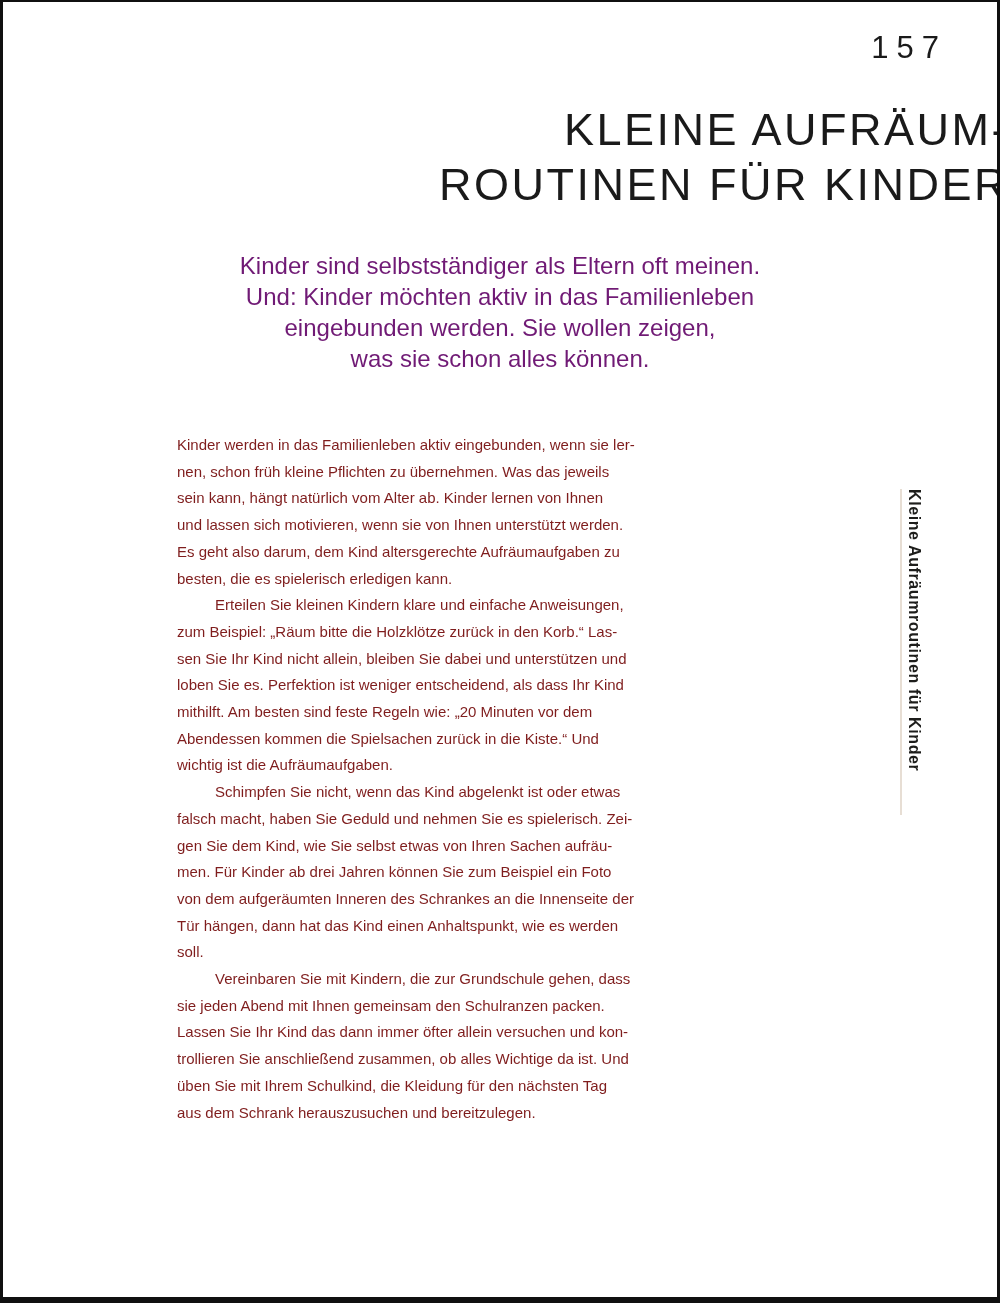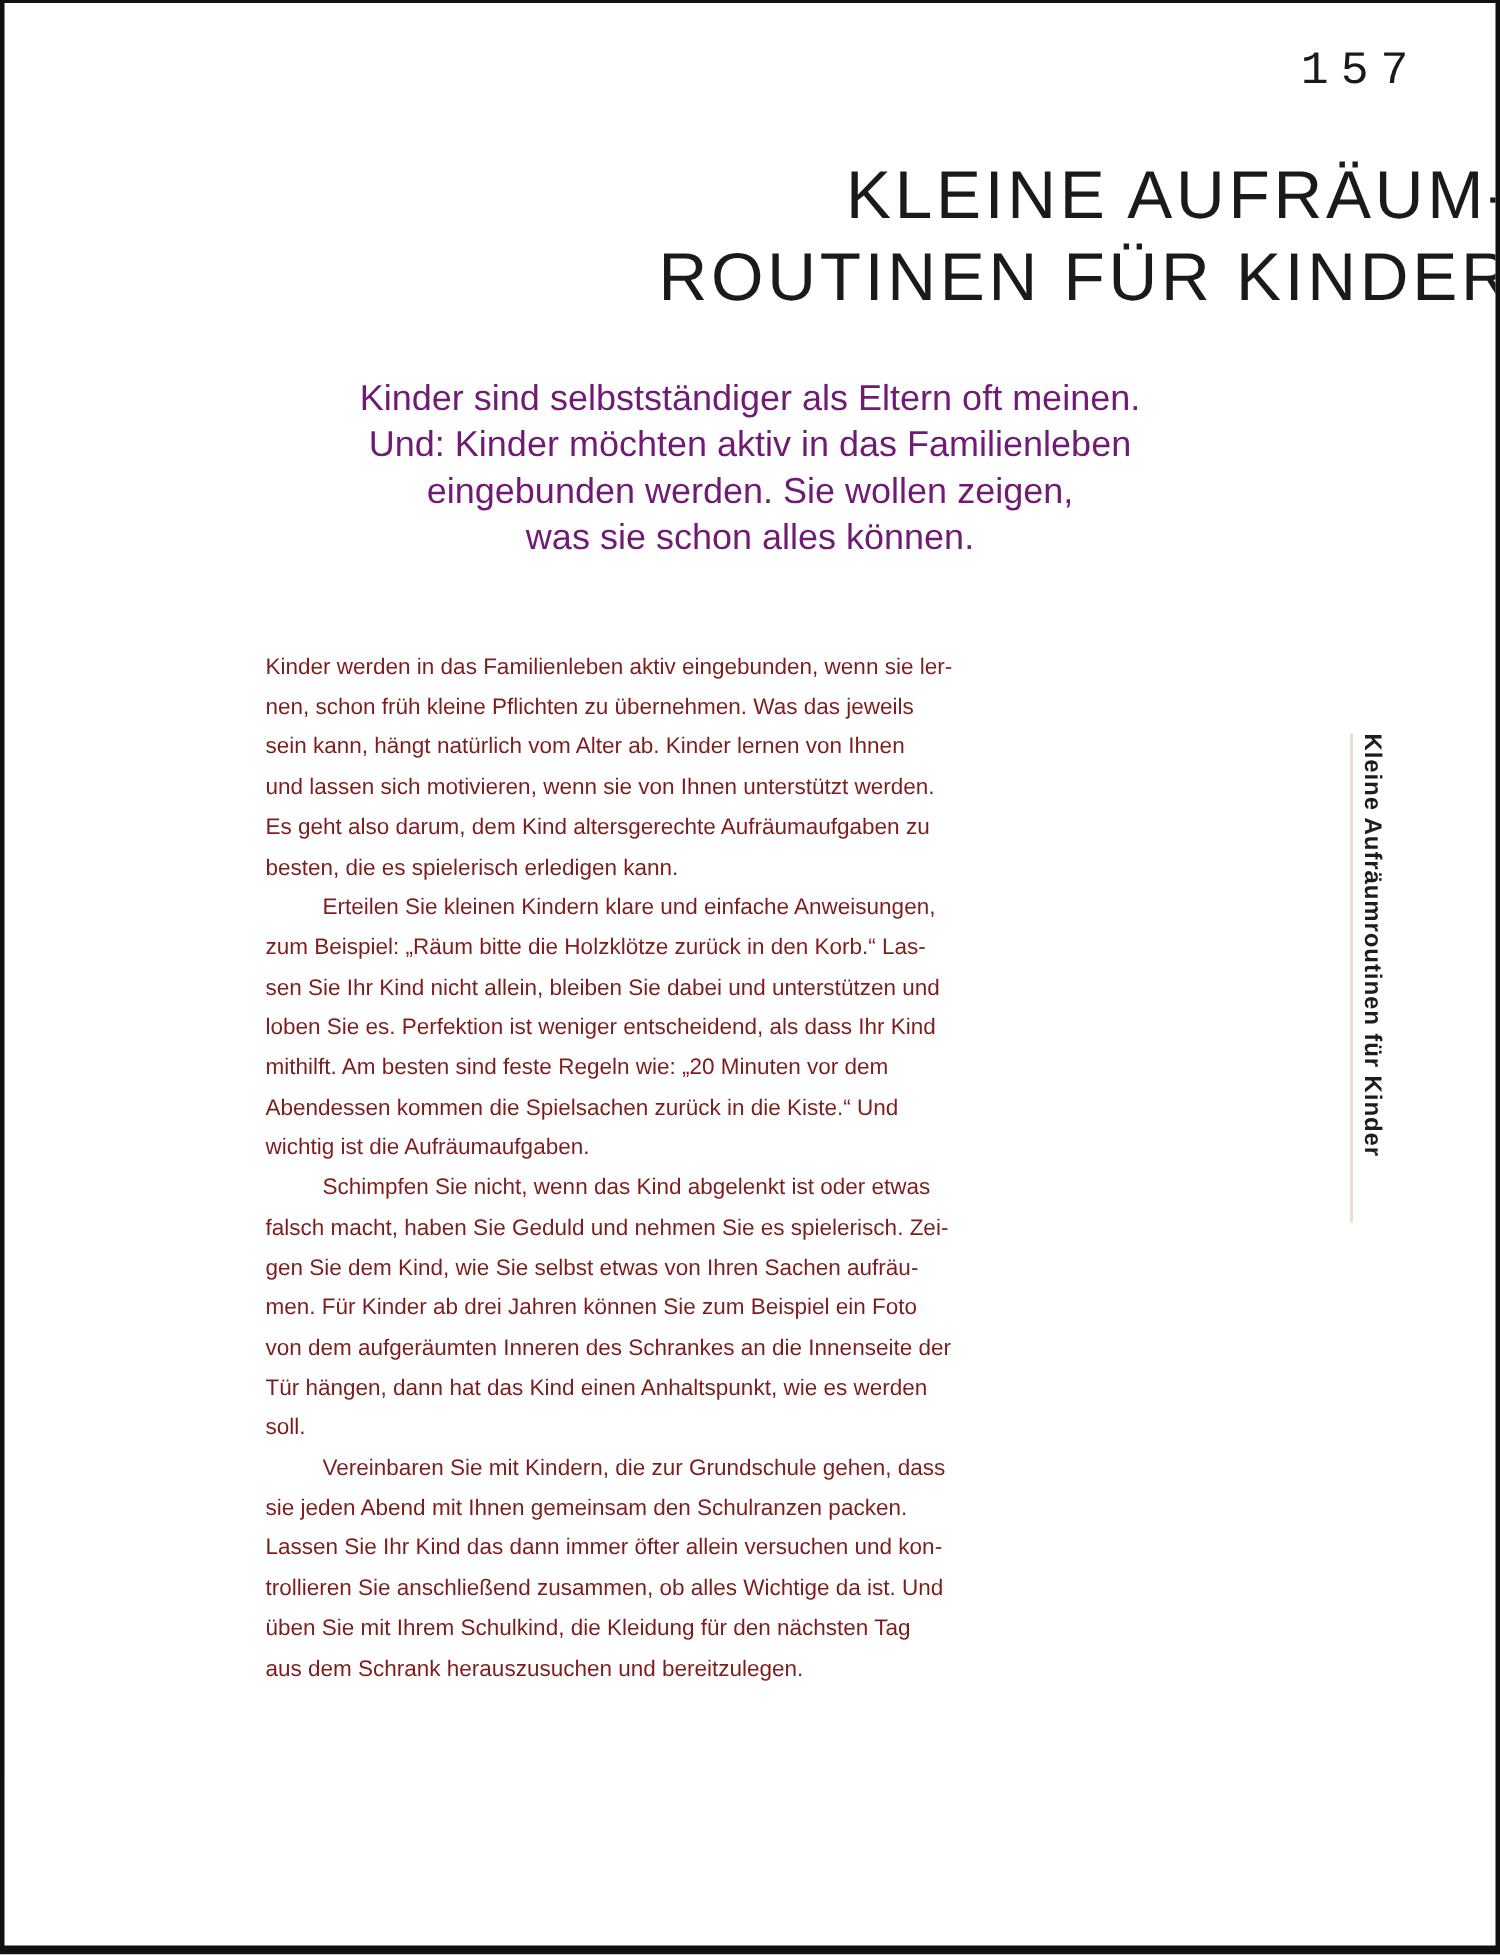--- a/index.html
+++ b/index.html
@@ -21,21 +21,21 @@
     overflow: hidden;
   }
   .page-number {
     position: absolute;
     top: 28px;
     right: 50px;
     font-size: 31px;
     font-weight: 300;
     letter-spacing: 8px;
     color: #1a1a1a;
-    font-family: Liberation Mono, monospace;
+    font-family: Liberation Sans, sans-serif;
   }
   .title {
     position: absolute;
     top: 88px;
     left: 0;
     width: 100%;
     margin: 12px;
     text-align: right;
     font-family: "DejaVu Sans ExtraLight", "Liberation Sans", sans-serif;
     font-weight: 200;

